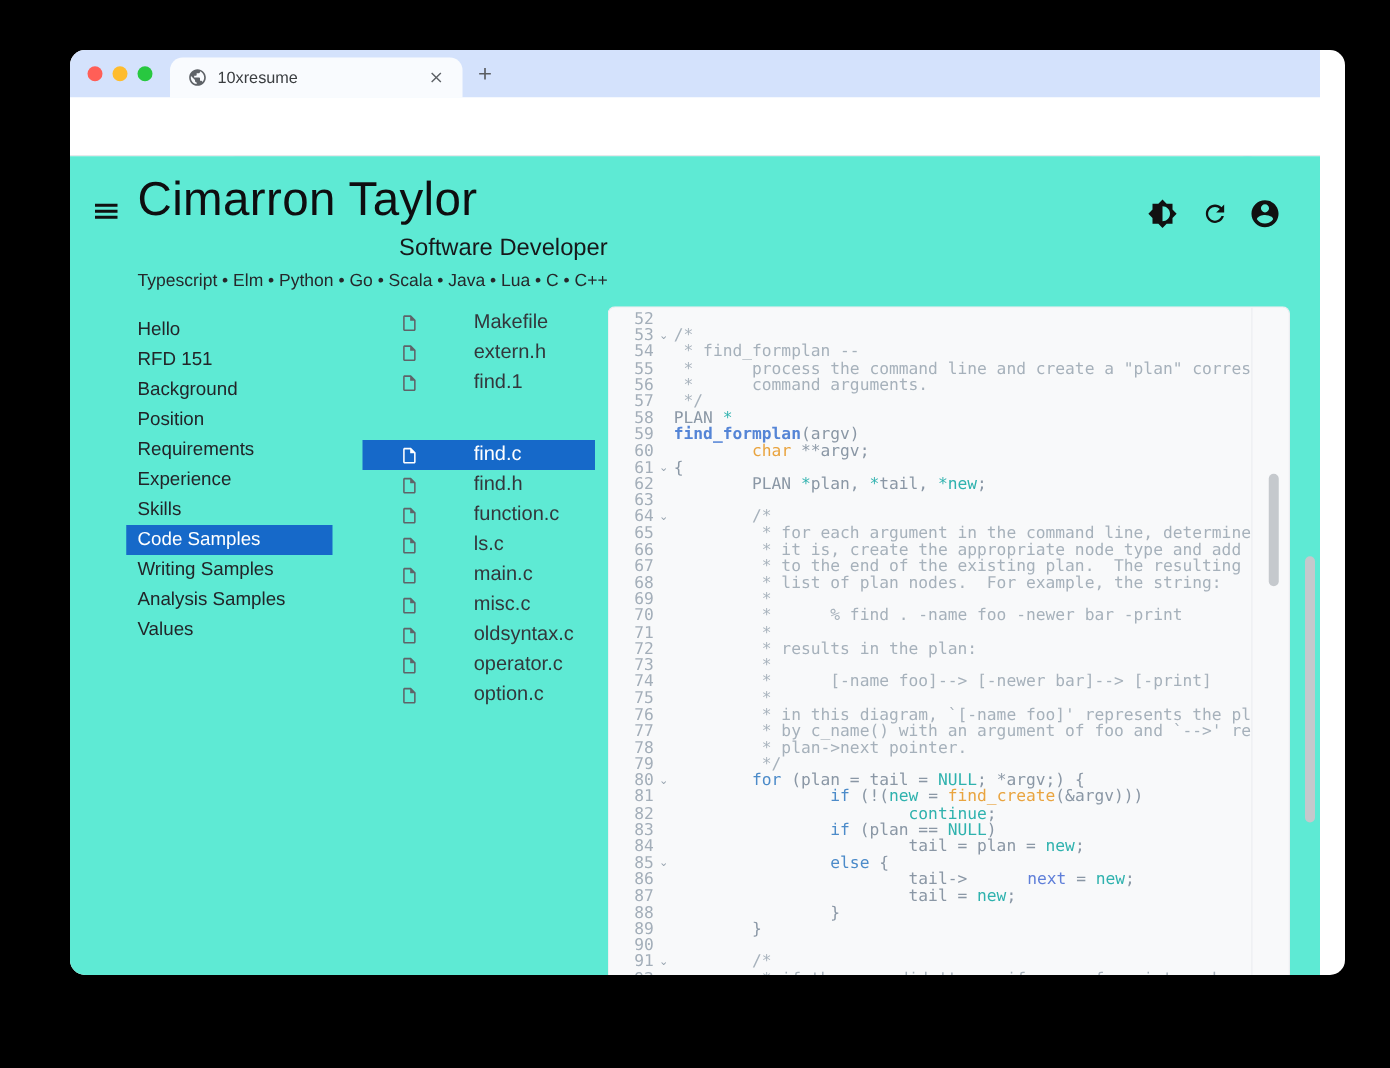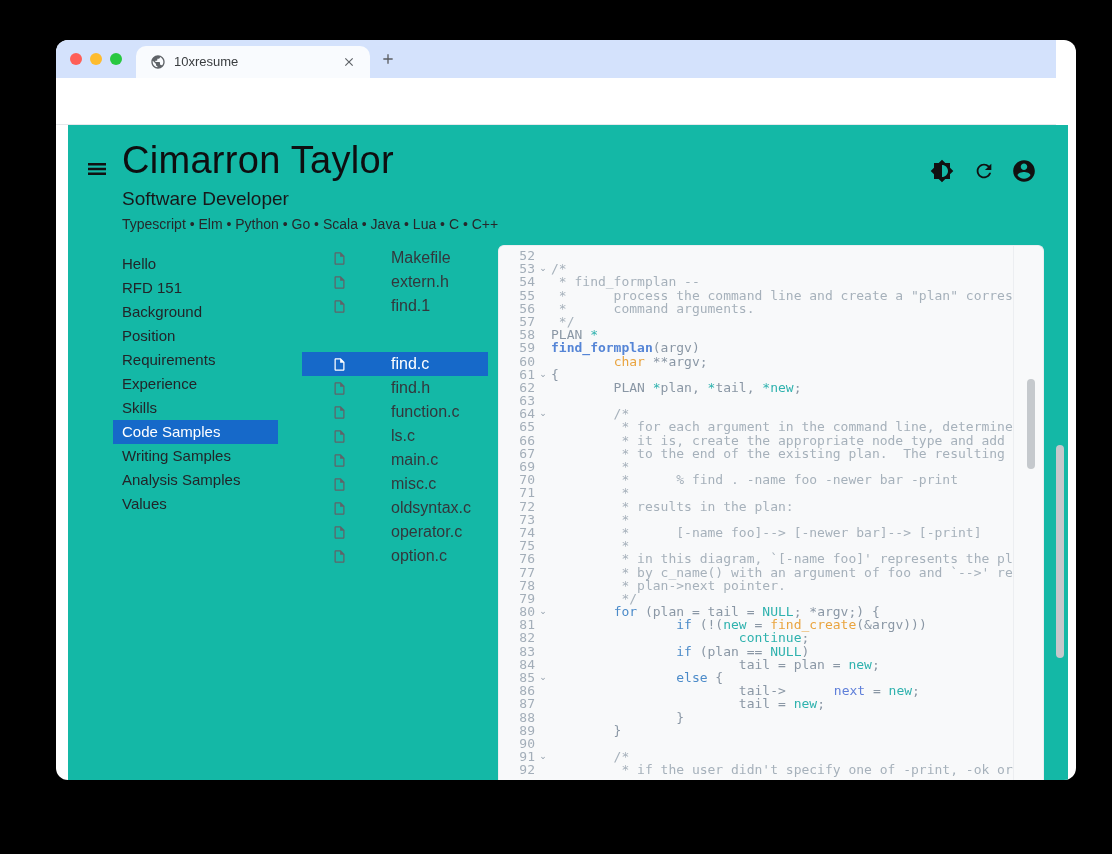--- a/index.html
+++ b/index.html
@@ -20,25 +20,25 @@
   .tb-ic{position:absolute;width:18px;height:18px;top:52px;}
   .urlbar{position:absolute;left:122px;top:46px;width:704px;height:30px;border-radius:15px;background:#f0f2f5;}
   .urlbar .tune{position:absolute;left:13px;top:7px;width:16px;height:16px;}
   .urlbar .url{position:absolute;left:38px;top:0;line-height:30px;font-size:13.5px;color:#1f2328;white-space:nowrap;}
   .urlbar .star{position:absolute;right:13px;top:6px;width:18px;height:18px;}
   .tb-div{position:absolute;left:880px;top:54px;width:1px;height:14px;background:#d8dbde;}
   .avatar{position:absolute;left:928px;top:47px;width:28px;height:28px;border-radius:50%;background:#d2e3fc;}
   .avatar svg{position:absolute;left:5px;top:5px;}
   .chrome-div{position:absolute;left:0;top:84px;width:1000px;height:1px;background:#e6e8eb;}
   
-  .page{position:absolute;left:12px;top:85px;width:1000px;height:655px;background:#14b8a6;overflow:hidden;}
+  .page{position:absolute;left:0;top:85px;width:1000px;height:655px;background:#5eead4;overflow:hidden;}
   .hamburger{position:absolute;left:17px;top:32px;width:24px;height:24px;}
   .head-text{position:absolute;left:54px;top:13px;}
   .head-text h1{margin:0;font-size:38px;line-height:44px;font-weight:500;color:#0e0e10;letter-spacing:.3px;}
-  .head-text h2{margin:6px 0 0 0;font-size:19px;line-height:21px;font-weight:500;color:#17181a;}
+  .head-text h2{margin:6px 0 0 0;font-size:19px;line-height:21px;font-weight:500;color:#17181a;text-align:right;}
   .head-text h3{margin:7px 0 0 0;font-size:14px;line-height:16px;font-weight:400;color:#26282b;}
   .hd-ic{position:absolute;top:34px;}
   
   .nav-list{position:absolute;left:45px;top:127px;width:165px;}
   .nav-item{height:24px;line-height:24px;padding-left:9px;font-size:15px;color:#222529;white-space:nowrap;}
   .nav-item.sel{background:var(--accent);color:#fff;}
   
   .file-list{position:absolute;left:234px;top:121px;width:186px;}
   .file-item{height:24px;display:flex;align-items:center;padding-left:30px;font-size:16px;color:#33373c;gap:37px;}
   .file-item svg{flex:0 0 auto;margin-right:7px;}
@@ -333,20 +333,25 @@
             <span class="ln">66</span>
             <span class="fd"></span>
             <span class="src"><span class="sc-c">         * it is, create the appropriate node type and add it</span></span>
           </div>
           <div class="code-row">
             <span class="ln">67</span>
             <span class="fd"></span>
             <span class="src"><span class="sc-c">         * to the end of the existing plan.  The resulting plan is a linked</span></span>
           </div>
           <div class="code-row">
+            <span class="ln">68</span>
+            <span class="fd"></span>
+            <span class="src"><span class="sc-c">         * list of plan nodes.  For example, the string:</span></span>
+          </div>
+          <div class="code-row">
             <span class="ln">69</span>
             <span class="fd"></span>
             <span class="src"><span class="sc-c">         *</span></span>
           </div>
           <div class="code-row">
             <span class="ln">70</span>
             <span class="fd"></span>
             <span class="src"><span class="sc-c">         *      % find . -name foo -newer bar -print</span></span>
           </div>
           <div class="code-row">

